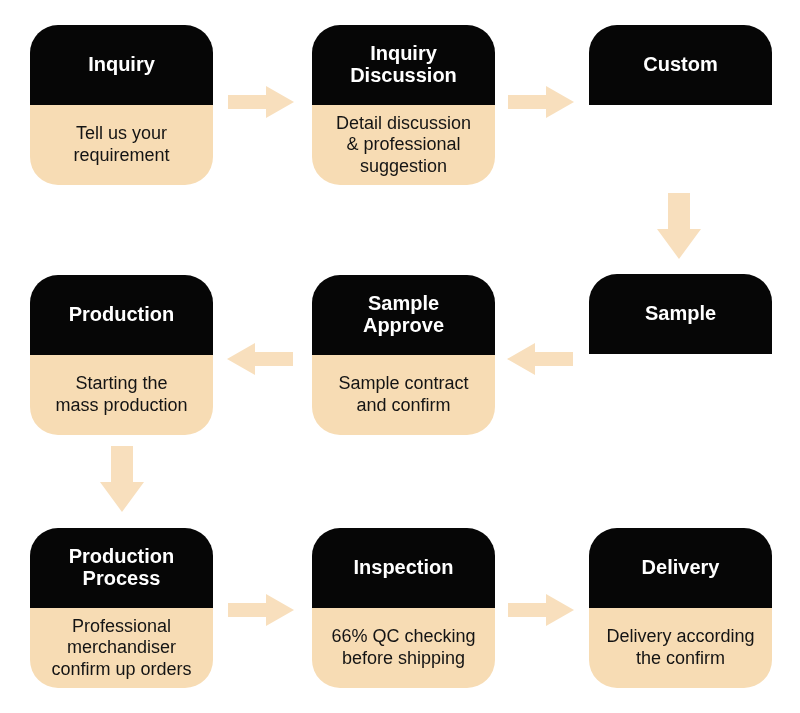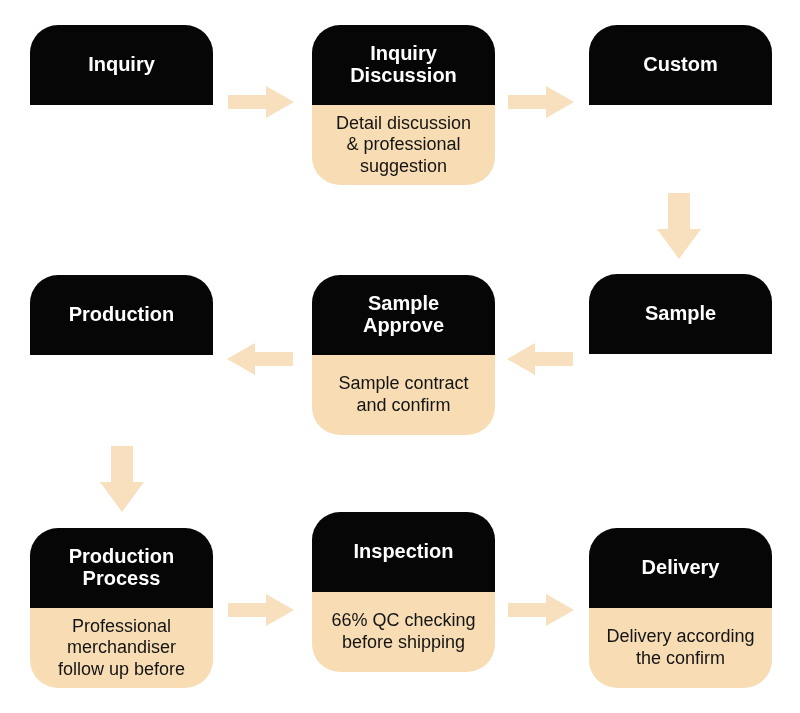--- a/index.html
+++ b/index.html
@@ -59,58 +59,62 @@
   .arrow svg { display: block; }
   .arrow polygon { fill: var(--arrow-fill, #f8dfbd); }
 </style>
 </head>
 <body>
 
 <div class="canvas">
 
   <div class="flow-card" style="left:30px; top:25px;">
     <div class="card-top">Inquiry</div>
+    <div class="card-bottom">Tell us your
+requirement</div>
   </div>
 
   <div class="flow-card" style="left:312px; top:25px;">
     <div class="card-top">Inquiry
 Discussion</div>
     <div class="card-bottom">Detail discussion
 &amp; professional
 suggestion</div>
   </div>
 
   <div class="flow-card" style="left:589px; top:25px;">
     <div class="card-top">Custom</div>
   </div>
 
   <div class="flow-card" style="left:30px; top:275px;">
     <div class="card-top">Production</div>
+    <div class="card-bottom">Starting the
+mass production</div>
   </div>
 
   <div class="flow-card" style="left:312px; top:275px;">
     <div class="card-top">Sample
 Approve</div>
     <div class="card-bottom">Sample contract
 and confirm</div>
   </div>
 
   <div class="flow-card" style="left:589px; top:274px;">
     <div class="card-top">Sample</div>
   </div>
 
   <div class="flow-card" style="left:30px; top:528px;">
     <div class="card-top">Production
 Process</div>
     <div class="card-bottom">Professional
 merchandiser
-follow up before</div>
+confirm up orders</div>
   </div>
 
-  <div class="flow-card" style="left:312px; top:512px;">
+  <div class="flow-card" style="left:312px; top:528px;">
     <div class="card-top">Inspection</div>
     <div class="card-bottom">66% QC checking
 before shipping</div>
   </div>
 
   <div class="flow-card" style="left:589px; top:528px;">
     <div class="card-top">Delivery</div>
     <div class="card-bottom">Delivery according
 the confirm</div>
   </div>

